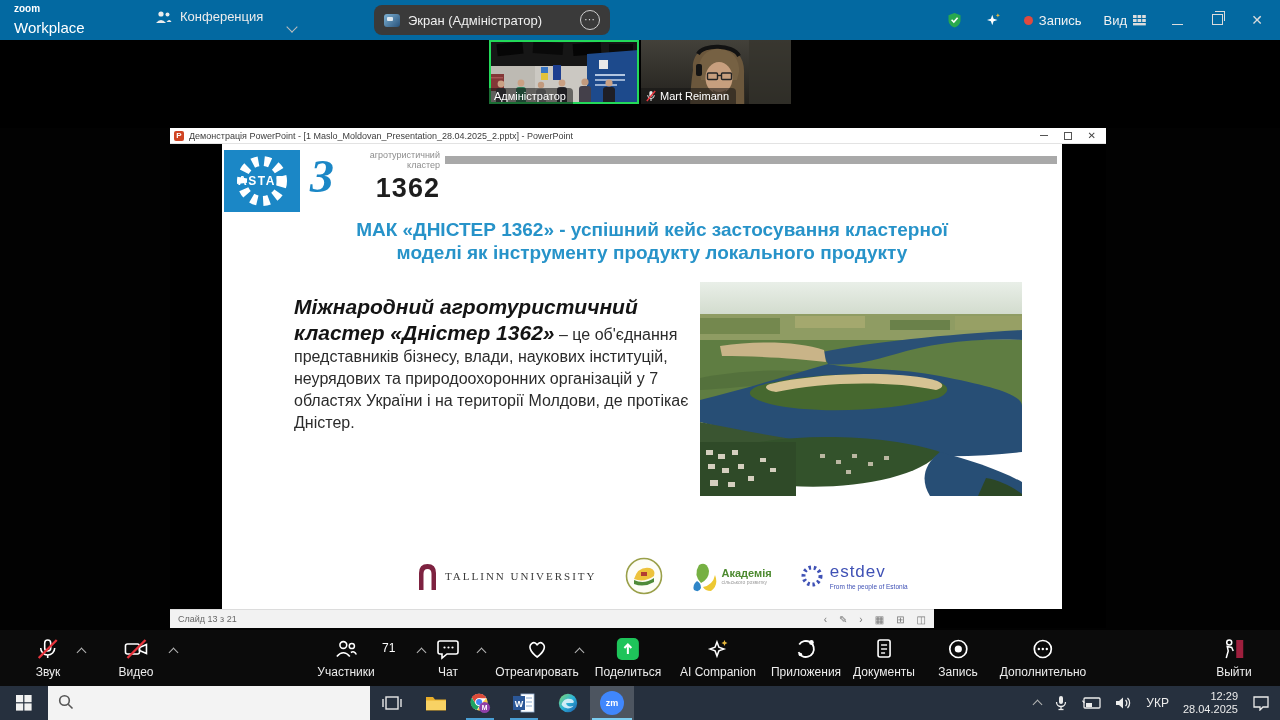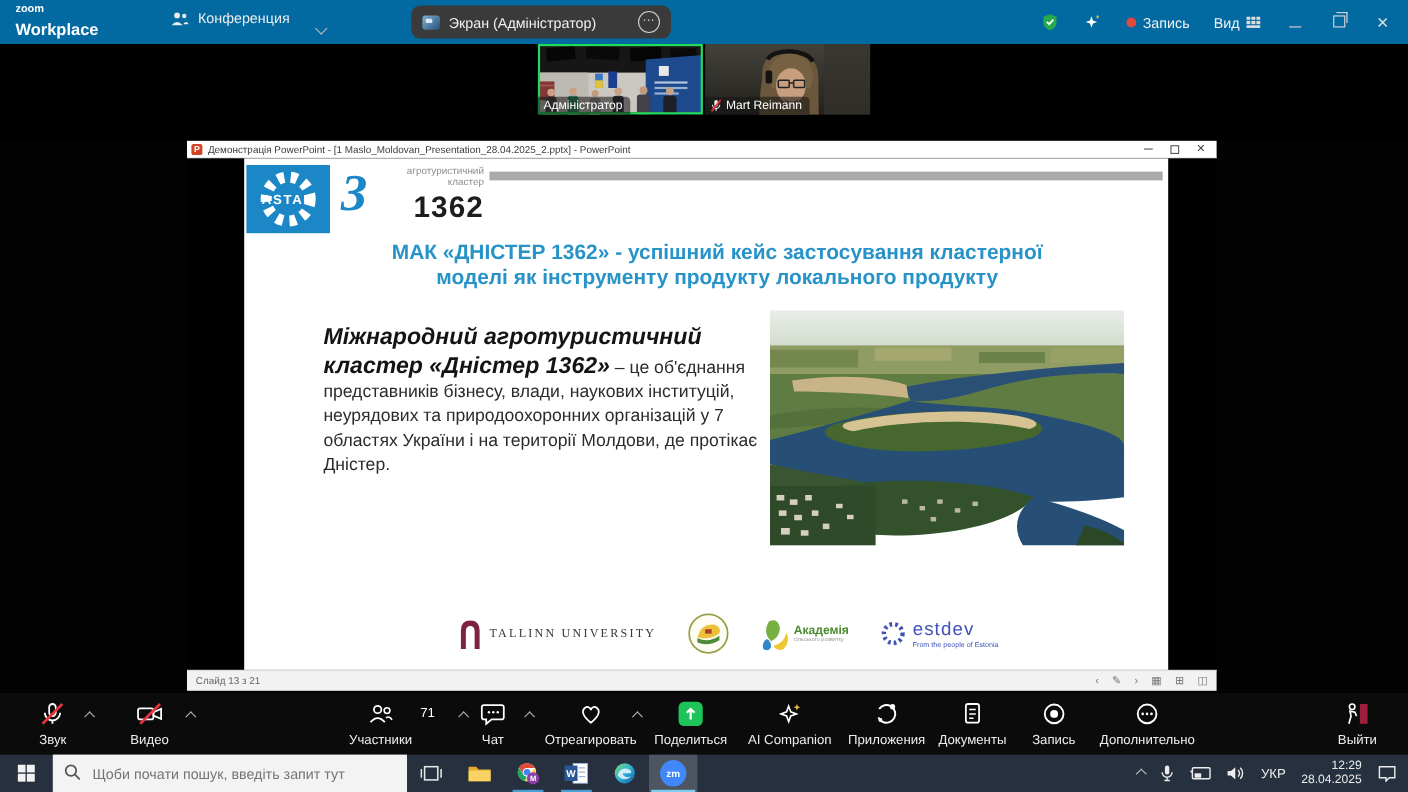--- a/index.html
+++ b/index.html
@@ -2,21 +2,21 @@
 <html><head>
 <meta charset="utf-8">
 <style>
   html,body{margin:0;padding:0;background:#000;}
   #screen{position:relative;width:1280px;height:720px;background:#000;overflow:hidden;
           font-family:"Liberation Sans",sans-serif;-webkit-font-smoothing:antialiased;}
   
   .topbar{position:absolute;left:0;top:0;width:1280px;height:40px;background:#0369a1;}
   .brand{position:absolute;left:14px;top:4px;color:#fff;line-height:1;}
   .brand .b1{font-size:10px;font-weight:bold;}
-  .brand .b2{font-size:15px;font-weight:bold;margin-top:6px;}
+  .brand .b2{font-size:15px;font-weight:normal;margin-top:6px;}
   .brand-chev{position:absolute;left:288px;top:17px;}
   .chev{display:inline-block;width:7px;height:7px;border-left:1.6px solid #bdbdbd;border-bottom:1.6px solid #bdbdbd;transform:rotate(-45deg);}
   .chev-up{display:inline-block;width:6px;height:6px;border-left:1.5px solid #b5b5b5;border-top:1.5px solid #b5b5b5;transform:rotate(45deg);}
   .home-tab{position:absolute;left:155px;top:9px;display:flex;align-items:center;gap:8px;color:#ececec;font-size:13px;}
   .share-tab{position:absolute;left:374px;top:5px;width:216px;height:30px;background:#3a3a3a;border-radius:8px;
              display:flex;align-items:center;padding:0 10px;gap:8px;color:#f0f0f0;font-size:13px;}
   .share-tab .mini-screen{width:16px;height:13px;border-radius:3px;background:linear-gradient(135deg,#7fb2d4,#27517a);position:relative;}
   .share-tab .mini-screen::after{content:"";position:absolute;left:3px;top:3px;width:6px;height:4px;background:rgba(255,255,255,.8);border-radius:1px;}
   .tab-more{margin-left:auto;width:18px;height:18px;border:1.4px solid #cfcfcf;border-radius:50%;
             color:#cfcfcf;font-size:11px;line-height:16px;text-align:center;letter-spacing:1px;}
@@ -64,21 +64,21 @@
   .photo{position:absolute;left:478px;top:138px;width:322px;height:214px;}
   .partners{position:absolute;left:196px;top:406px;height:52px;display:flex;align-items:center;gap:28px;}
   .p-tallinn{display:flex;align-items:center;gap:8px;}
   .p-tallinn .txt{font-family:"Liberation Serif",serif;font-size:11px;letter-spacing:2px;color:#3a3a3a;}
   .p-akad{display:flex;align-items:center;gap:5px;}
   .p-akad .a1{font-size:11px;font-weight:bold;color:#4c8a2f;}
   .p-akad .a2{font-size:5px;color:#9a9a9a;}
   .p-est{display:flex;align-items:center;gap:6px;}
   .p-est .e1{font-size:17px;color:#3f51b5;letter-spacing:1px;}
   .p-est .e2{font-size:6.5px;color:#3f51b5;margin-top:1px;}
-  .ppt-status{position:absolute;left:0;top:481px;width:936px;height:19px;background:#f2f2f2;border-top:1px solid #dcdcdc;
+  .ppt-status{position:absolute;left:0;top:481px;width:764px;height:19px;background:#f2f2f2;border-top:1px solid #dcdcdc;
               display:flex;align-items:center;box-sizing:border-box;padding:0 8px;}
   .ppt-status .cnt{font-size:9px;color:#666;}
   .ppt-status .icons{margin-left:auto;display:flex;align-items:center;gap:12px;color:#777;font-size:10px;}
   
   .ztb{position:absolute;left:0;top:630px;width:1280px;height:56px;background:#0b0b0b;}
   .zbtn{position:absolute;top:6px;transform:translateX(-50%);display:flex;flex-direction:column;align-items:center;color:#ededed;font-size:12px;}
   .zbtn .ic{height:26px;display:flex;align-items:center;justify-content:center;}
   .zbtn .lb{margin-top:3px;white-space:nowrap;}
   .zchev{position:absolute;top:12px;}
   .badge71{position:absolute;color:#fff;font-size:12px;top:11px;}
@@ -522,21 +522,20 @@
           <rect x="8.4" y="0" width="7.2" height="7.2" fill="#f2f2f2"></rect>
         <rect x="0" y="8.4" width="7.2" height="7.2" fill="#f2f2f2"></rect>
           <rect x="8.4" y="8.4" width="7.2" height="7.2" fill="#f2f2f2"></rect>
       </svg>
     </div>
     <div class="tb-search">
       <svg class="mag" width="16" height="16" viewBox="0 0 16 16">
         <circle cx="6.5" cy="6.5" r="4.8" fill="none" stroke="#555" stroke-width="1.6"></circle>
         <line x1="10.2" y1="10.2" x2="14.5" y2="14.5" stroke="#555" stroke-width="1.6"></line>
       </svg>
-      <input type="text" placeholder="Щоби почати пошук, введіть запит тут" style="">
     </div>
     <div class="tb-ico">
       <svg width="20" height="18" viewBox="0 0 20 18">
         <rect x="4" y="3" width="12" height="12" fill="none" stroke="#e8e8e8" stroke-width="1.4"></rect>
         <line x1="1" y1="5" x2="1" y2="13" stroke="#e8e8e8" stroke-width="1.4"></line>
         <line x1="19" y1="5" x2="19" y2="13" stroke="#e8e8e8" stroke-width="1.4"></line>
       </svg>
     </div>
     <div class="tb-ico">
       <svg width="22" height="18" viewBox="0 0 22 18">

